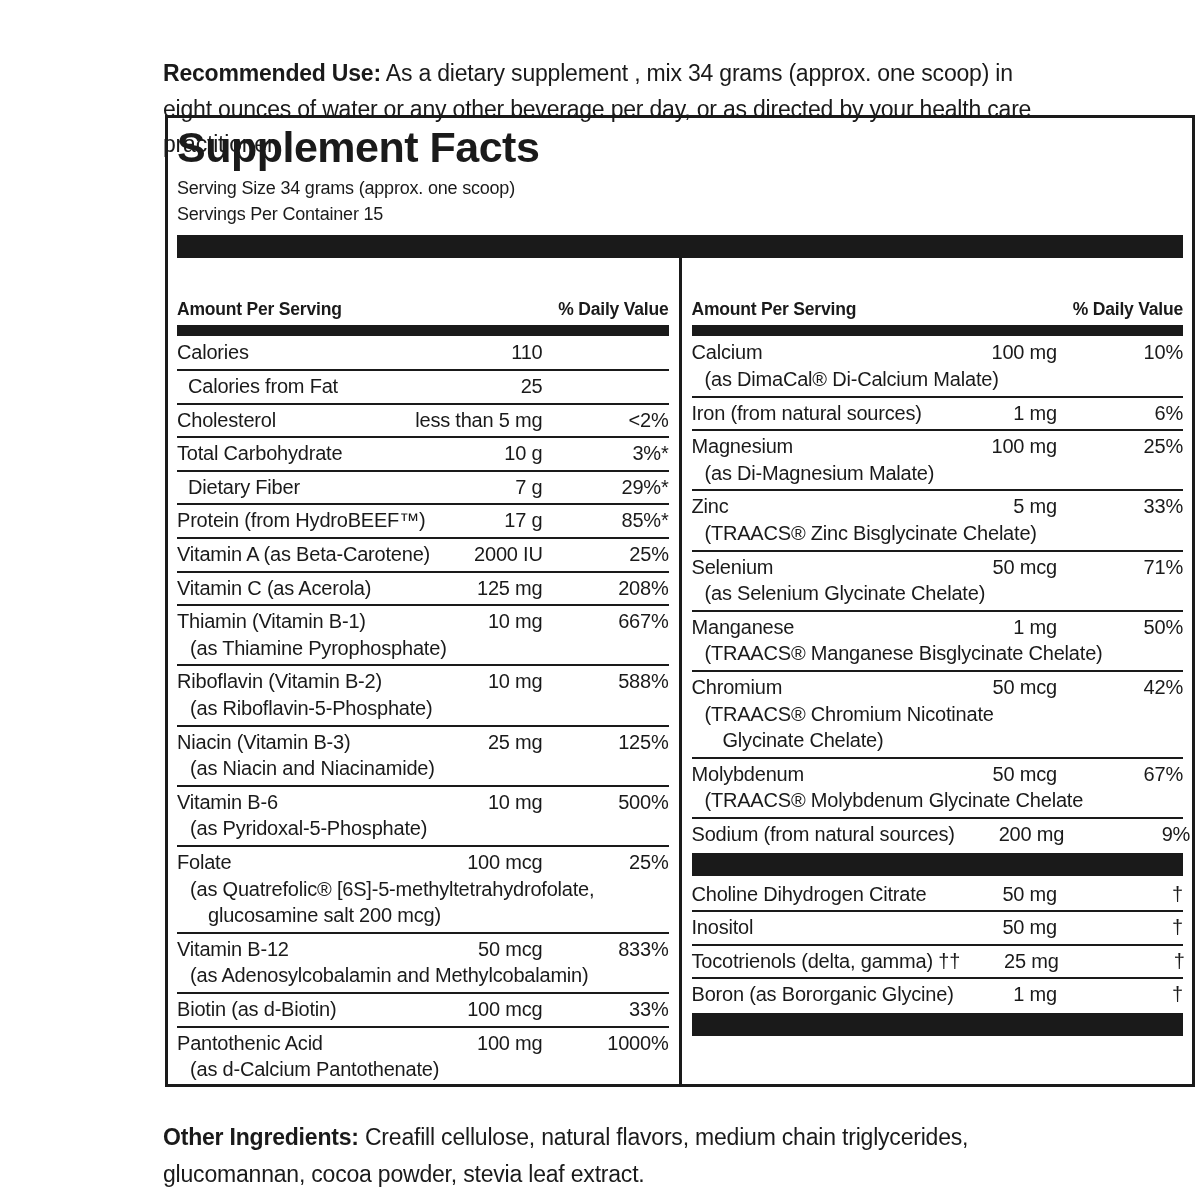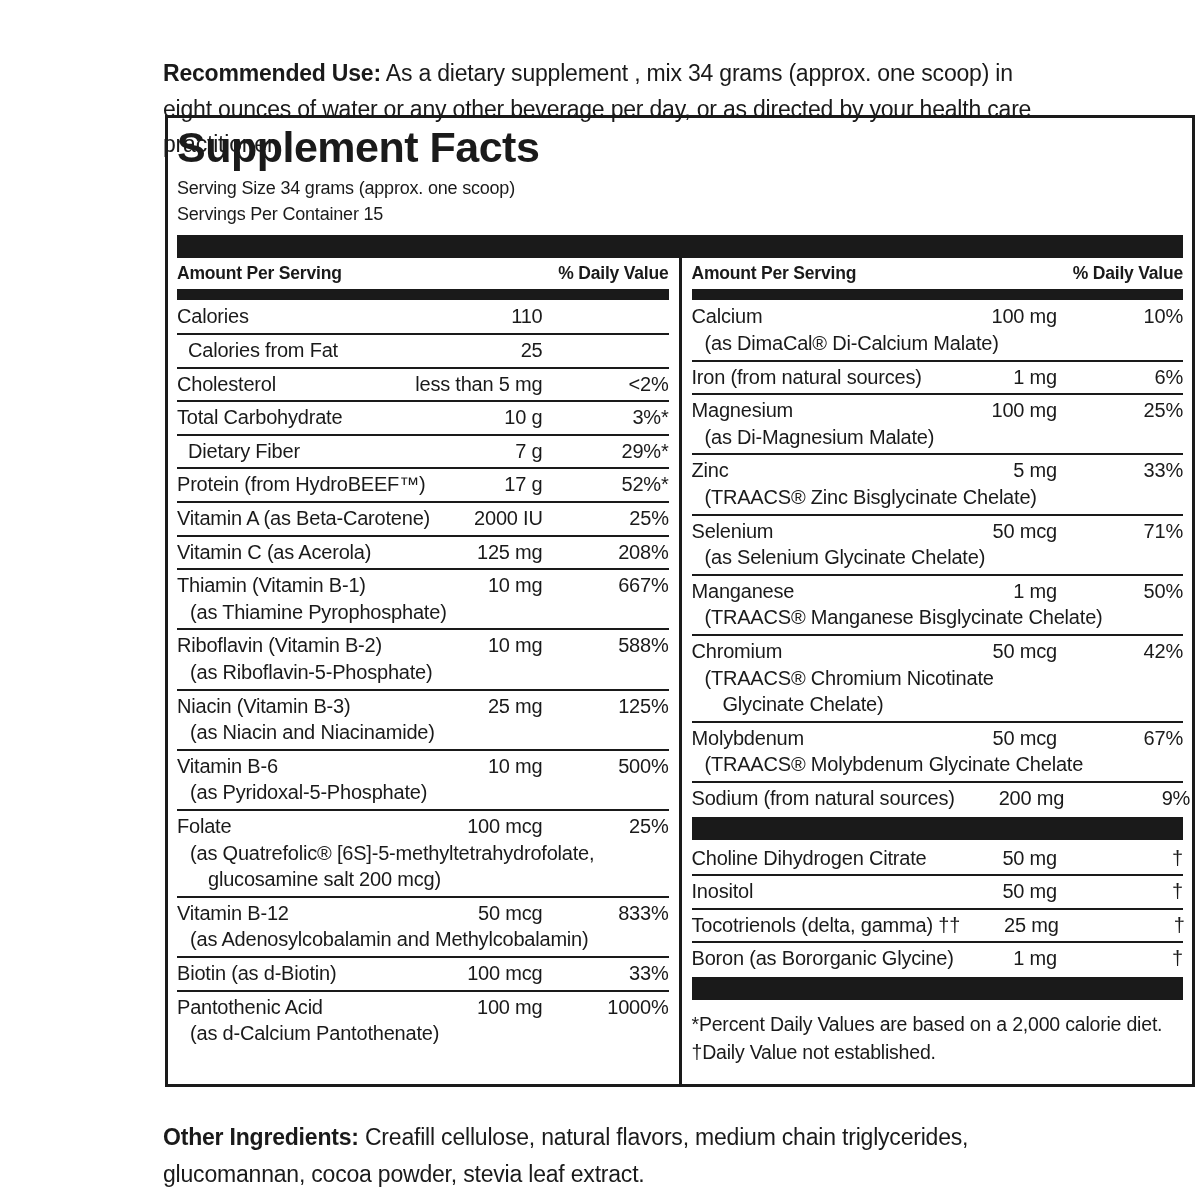--- a/index.html
+++ b/index.html
@@ -35,20 +35,21 @@
 
   .columns { display: flex; flex: 1; min-height: 0; }
   .col { flex: 1; display: flex; flex-direction: column; min-width: 0; }
   .col-left  { padding-right: 10px; }
   .col-right { border-left: 3px solid #1a1a1a; padding-left: 10px; }
 
   .col-header {
     display: flex; justify-content: space-between;
     font-weight: bold; font-size: 17.5px; padding: 5px 0 5px 0; flex: none;
     letter-spacing: -0.2px;
+    margin-top: 36px;
   }
   .thin-bar { height: 11px; background: #1a1a1a; flex: none; margin-bottom: 1px; }
   .col-bar  { height: 23px; background: #1a1a1a; flex: none; margin: 2px 0 3px 0; }
 
   .rows-group { flex: none; }
   .row {
     border-bottom: 2px solid #1a1a1a;
     padding: 2px 0 3px 0;
     font-size: 20px; line-height: 1.33; letter-spacing: -0.2px;
   }
@@ -123,21 +124,21 @@
               <div class="row-main">
                 <span class="nutrient-name">Dietary Fiber</span>
                 <span class="nutrient-amount">7 g</span>
                 <span class="nutrient-dv">29%*</span>
               </div>
             </div>
             <div class="row">
               <div class="row-main">
                 <span class="nutrient-name">Protein (from HydroBEEF™)</span>
                 <span class="nutrient-amount">17 g</span>
-                <span class="nutrient-dv">52%*</span>
+                <span class="nutrient-dv">85%*</span>
               </div>
             </div>
             <div class="row">
               <div class="row-main">
                 <span class="nutrient-name">Vitamin A (as Beta-Carotene)</span>
                 <span class="nutrient-amount">2000 IU</span>
                 <span class="nutrient-dv">25%</span>
               </div>
             </div>
             <div class="row">
@@ -318,24 +319,20 @@
             </div>
             <div class="row">
               <div class="row-main">
                 <span class="nutrient-name">Boron (as Bororganic Glycine)</span>
                 <span class="nutrient-amount">1 mg</span>
                 <span class="nutrient-dv">†</span>
               </div>
             </div>
           </div>
         <div class="col-bar"></div>
-        <div class="footnotes" id="footnotes">
-            <div class="footnote-line">*Percent Daily Values are based on a 2,000 calorie diet.</div>
-            <div class="footnote-line">†Daily Value not established.</div>
-          </div>
       </div>
 
     </div>
   </div>
 
   <p class="other-ingredients"><span class="inline-label">Other Ingredients:</span><span> Creafill cellulose, natural flavors, medium chain triglycerides, glucomannan, cocoa powder, stevia leaf extract.</span></p>
 
 </div>
 
 </body></html>

